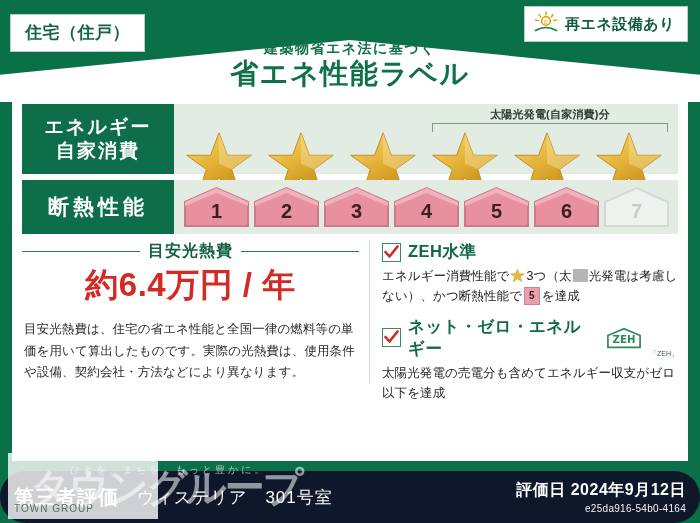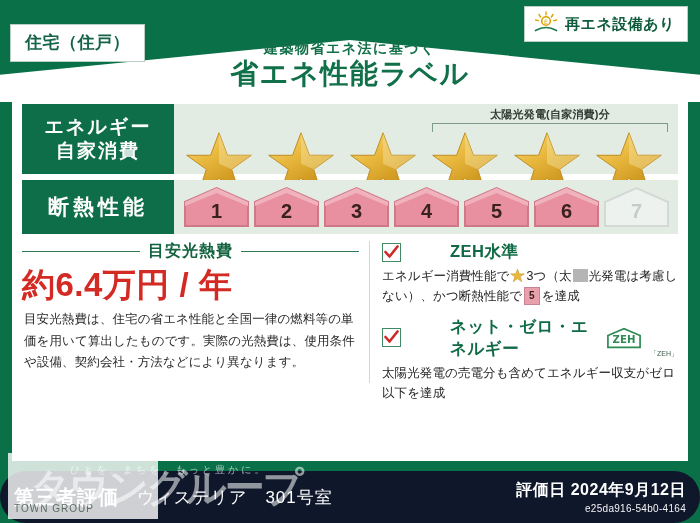--- a/index.html
+++ b/index.html
@@ -25,21 +25,21 @@
   }
   .header-curve {
     position: absolute;
     left: 0; right: 0; bottom: -2px;
     height: 62px;
     background: #ffffff;
     clip-path: polygon(0% 100%, 0% 56%, 50% 0%, 100% 56%, 100% 100%);
   }
   .cat-chip {
     position: absolute;
-    left: 10px; top: 24px;
+    left: 10px; top: 14px;
     background: #ffffff;
     border: 1px solid #b9cfc4;
     padding: 6px 14px 7px 14px;
     font-size: 17px; font-weight: bold;
     color: #14624a;
     letter-spacing: 0.5px;
     z-index: 5;
   }
   .reene-chip {
     position: absolute;
@@ -164,26 +164,26 @@
   .cost-head {
     display: flex; align-items: center; gap: 8px;
     margin-bottom: 2px;
   }
   .cost-head .rule { flex: 1; height: 1px; background: #2e7a55; }
   .cost-head .ttl {
     font-size: 16px; font-weight: bold; color: #12623f;
     letter-spacing: 1px;
   }
   .cost-value {
-    text-align: left;
+    text-align: center;
     font-size: 33px; font-weight: bold;
     color: #d42a24;
     letter-spacing: 0.5px;
     line-height: 1.25;
-    margin-bottom: 4px;
+    margin-bottom: 14px;
   }
   .cost-note {
     font-size: 12.5px; color: #2a2a2a;
     line-height: 1.72;
     letter-spacing: 0.1px;
     padding: 0 2px;
   }
 
   .lower-right {
     flex: 1;
@@ -197,21 +197,20 @@
   .chk {
     width: 19px; height: 19px; flex: none;
     border: 1.5px solid #3f8a63;
     background: #fff;
     position: relative;
   }
   .chk svg { position: absolute; left: 1px; top: 1px; }
   .claim-title {
     font-size: 16.5px; font-weight: bold; color: #0f6a45;
     letter-spacing: 0.5px;
-    margin-left: 42px;
   }
   .zeh-logo { width: 38px; height: 22px; flex: none; }
   .zeh-cap { font-size: 7px; color: #3a5a49; align-self: flex-end; padding-bottom: 1px; }
   .claim-body {
     font-size: 12.5px; color: #232323;
     line-height: 1.62;
     letter-spacing: 0.1px;
   }
   .inline-star { vertical-align: -3px; margin: 0 1px; }
   .inline-five {

